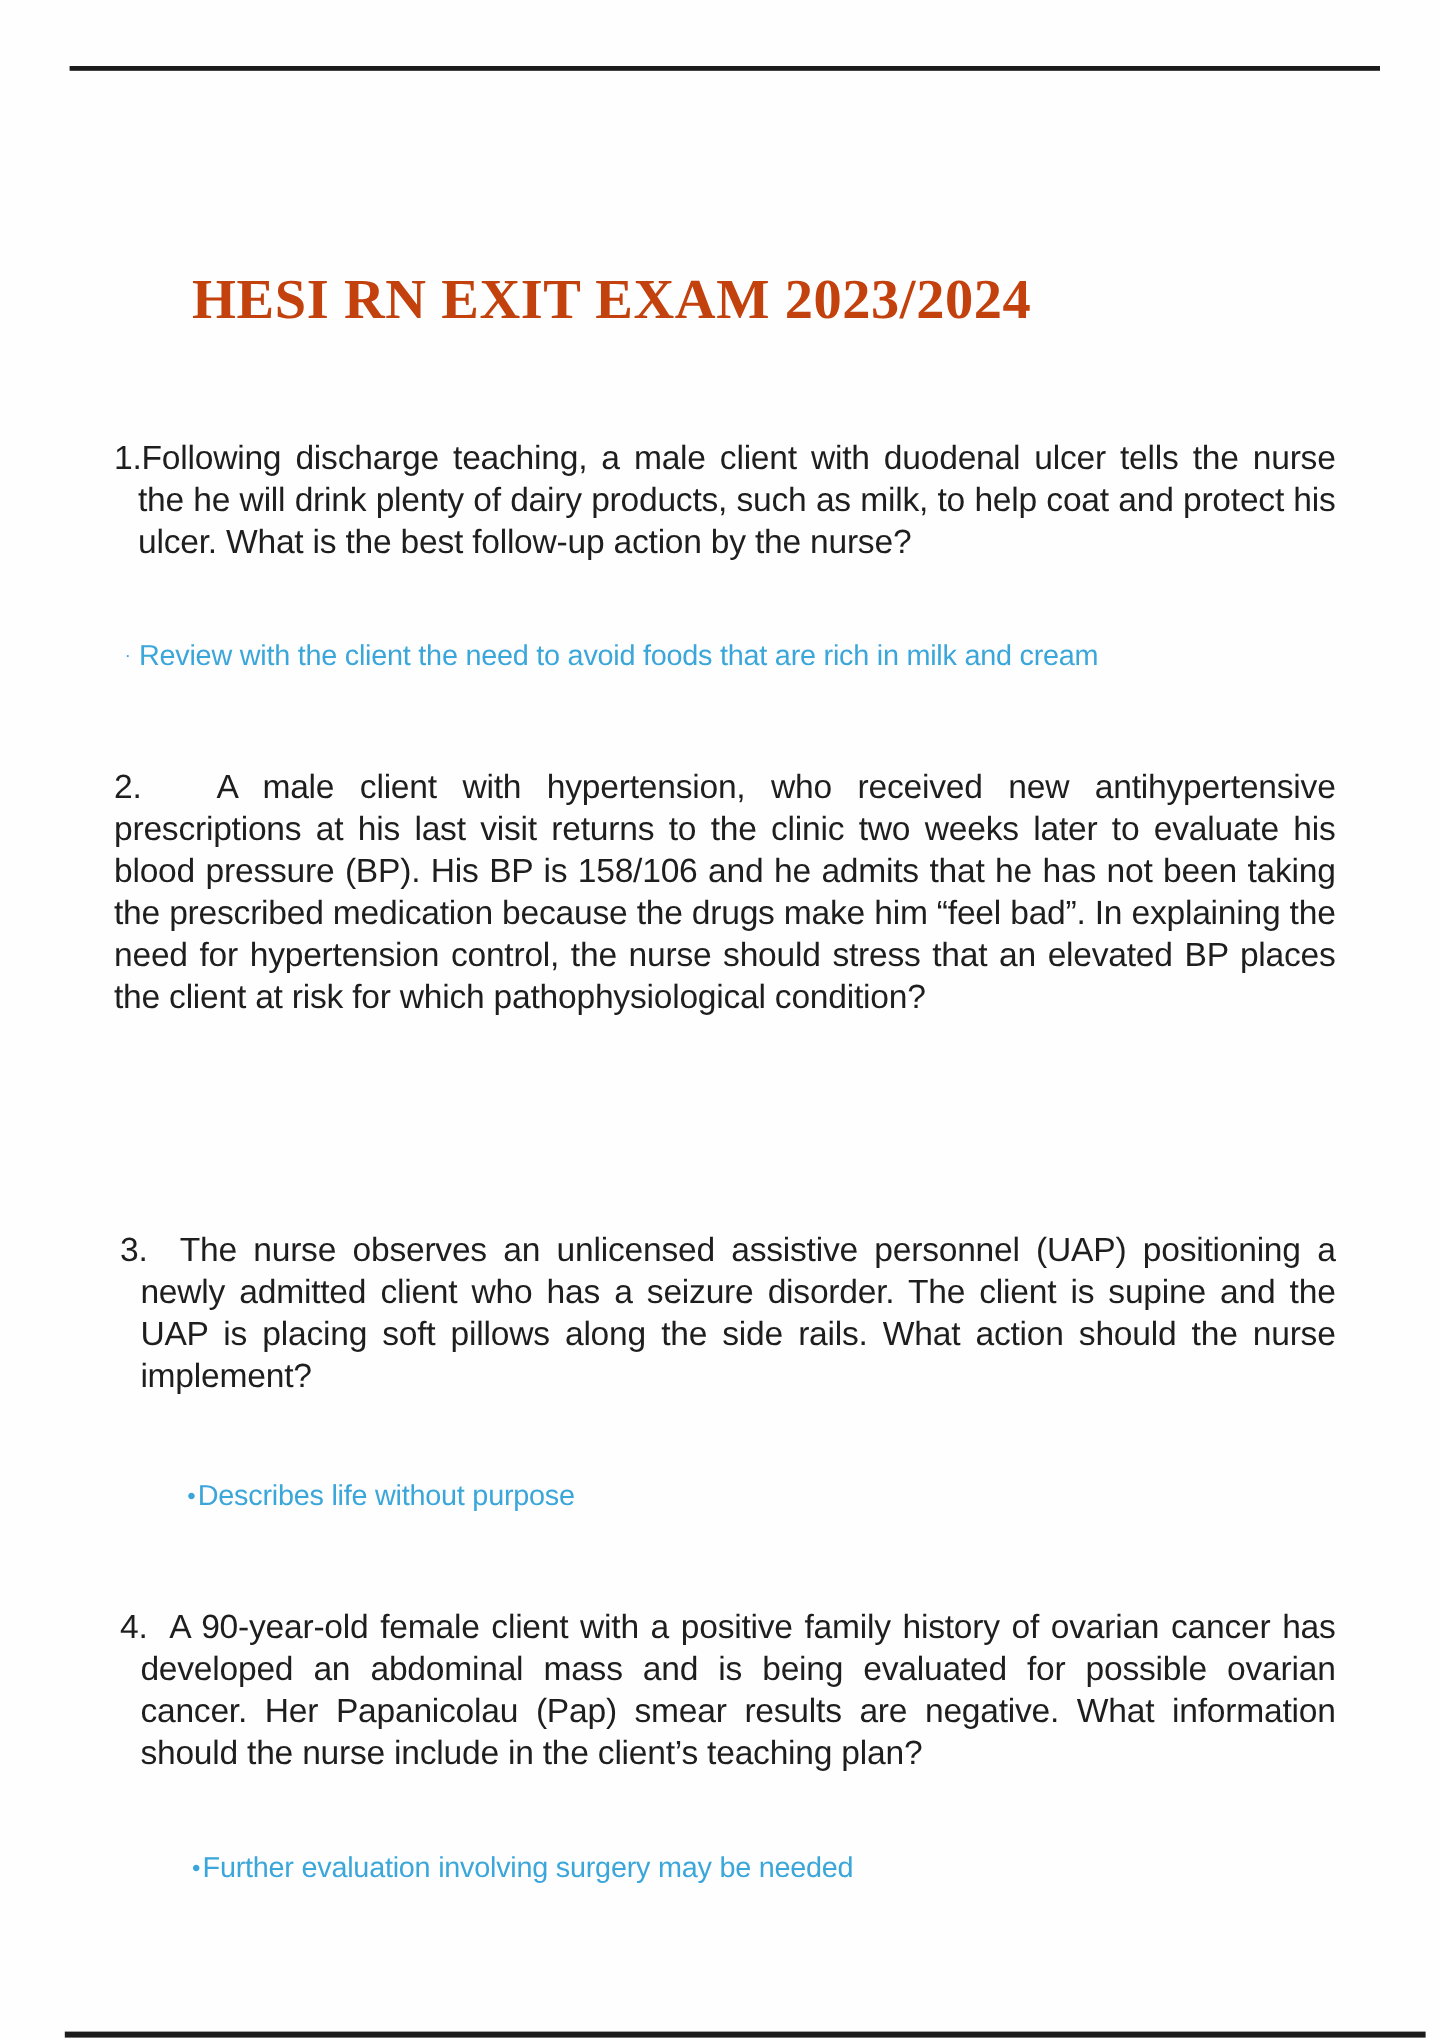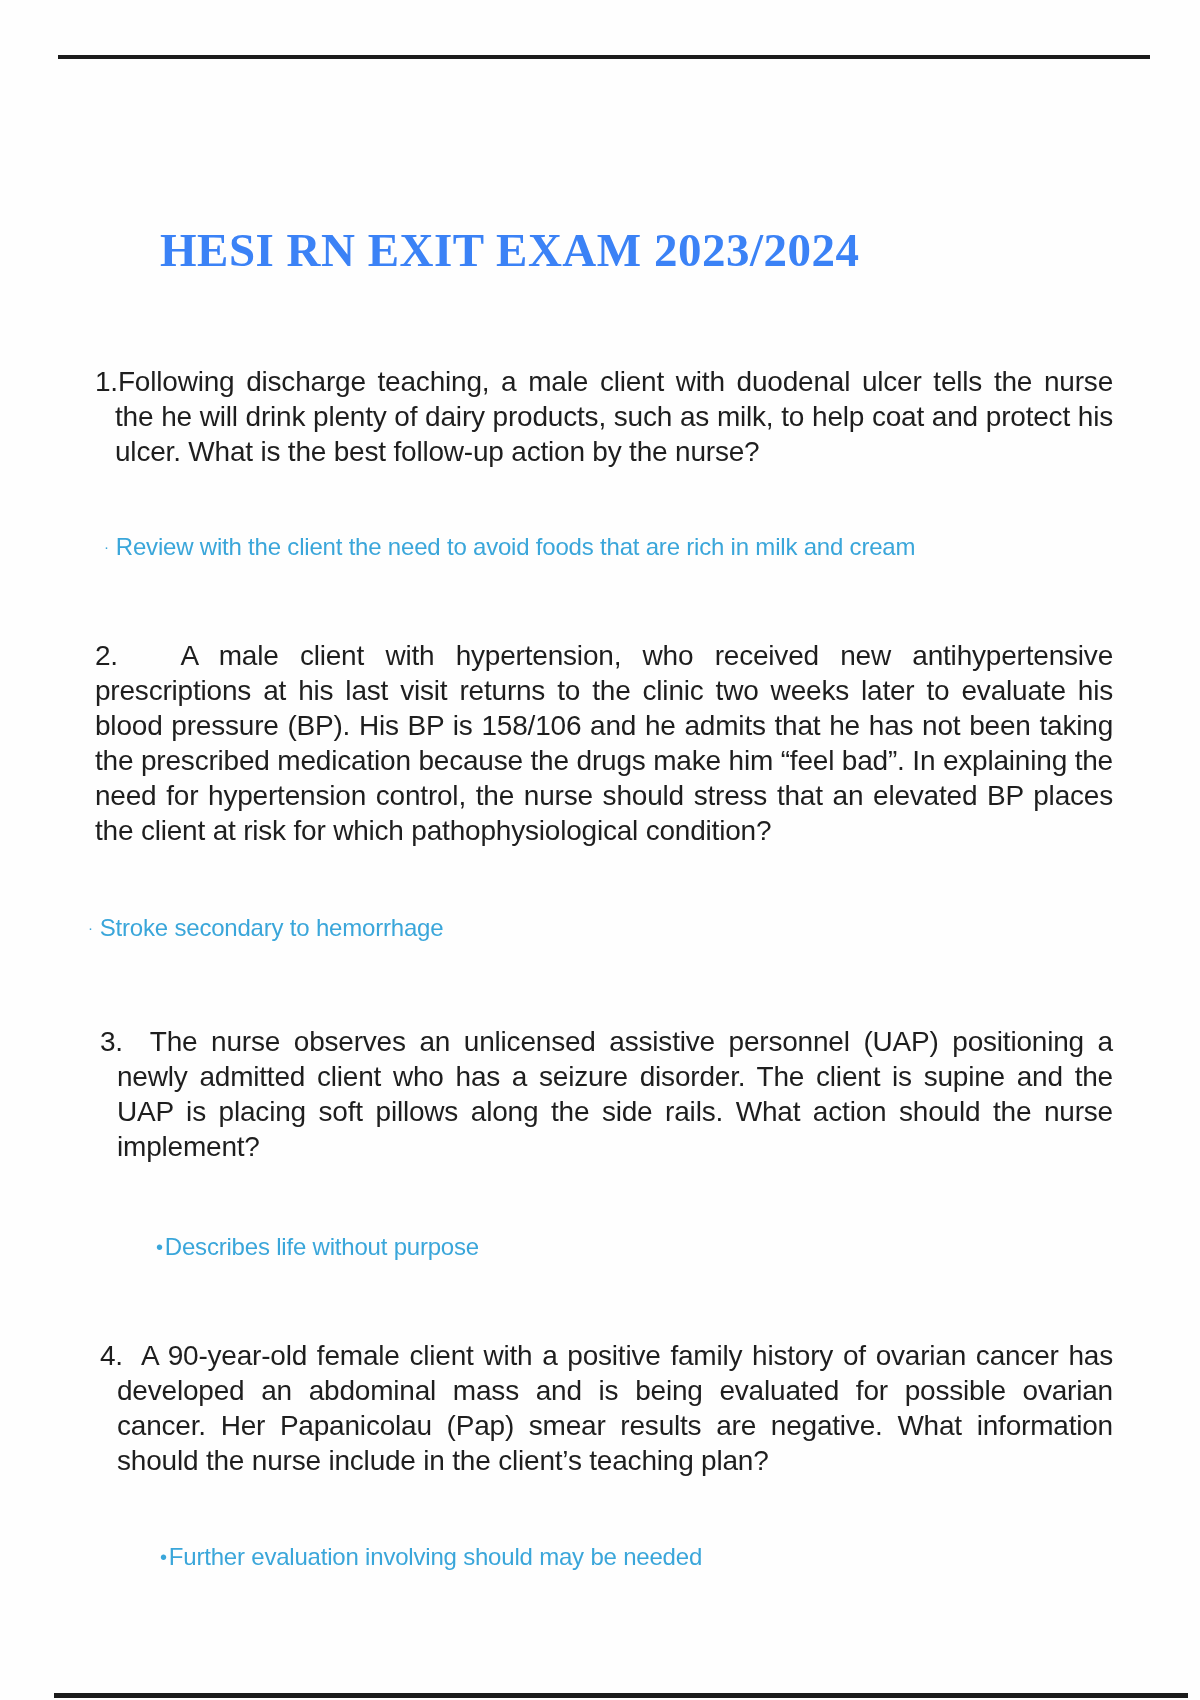--- a/index.html
+++ b/index.html
@@ -31,21 +31,21 @@
     width: 1134px;
     height: 5px;
   }
   .doc-title {
     position: absolute;
     left: 160px;
     top: 192px;
     font-family: "Liberation Serif", "DejaVu Serif", serif;
     font-size: 47px;
     letter-spacing: 0.5px;
-    color: #3b82f6;
+    color: #c2410c;
     white-space: nowrap;
   }
   .para {
     position: absolute;
     font-size: 28px;
     line-height: 35px;
     letter-spacing: -0.2px;
     color: #1e1e1e;
     text-align: justify;
     white-space: pre-wrap;
@@ -119,26 +119,25 @@
   <div class="rule rule-top"></div>
 
   <h1 class="doc-title">HESI RN EXIT EXAM 2023/2024</h1>
 
   <p class="para q1">1.Following discharge teaching, a male client with duodenal ulcer tells the nurse the he will drink plenty of dairy products, such as milk, to help coat and protect his ulcer. What is the best follow-up action by the nurse?</p>
 
   <p class="answer a1"><span class="marker-dot">·</span><span>Review with the client the need to avoid foods that are rich in milk and cream</span></p>
 
   <p class="para q2">2.   A male client with hypertension, who received new antihypertensive prescriptions at his last visit returns to the clinic two weeks later to evaluate his blood pressure (BP). His BP is 158/106 and he admits that he has not been taking the prescribed medication because the drugs make him “feel bad”. In explaining the need for hypertension control, the nurse should stress that an elevated BP places the client at risk for which pathophysiological condition?</p>
 
-  <p class="answer a2"><span class="marker-dot">·</span><span>Stroke secondary to hemorrhage</span></p>
 
   <p class="para q3">3.  The nurse observes an unlicensed assistive personnel (UAP) positioning a newly admitted client who has a seizure disorder. The client is supine and the UAP is placing soft pillows along the side rails. What action should the nurse implement?</p>
 
 
   <p class="answer a3"><span class="marker-bullet">•</span><span>Describes life without purpose</span></p>
 
   <p class="para q4">4.  A 90-year-old female client with a positive family history of ovarian cancer has developed an abdominal mass and is being evaluated for possible ovarian cancer. Her Papanicolau (Pap) smear results are negative. What information should the nurse include in the client’s teaching plan?</p>
 
-  <p class="answer a4"><span class="marker-bullet">•</span><span>Further evaluation involving should may be needed</span></p>
+  <p class="answer a4"><span class="marker-bullet">•</span><span>Further evaluation involving surgery may be needed</span></p>
 
   <div class="rule rule-bottom"></div>
 
 </div>
 
 </body></html>

